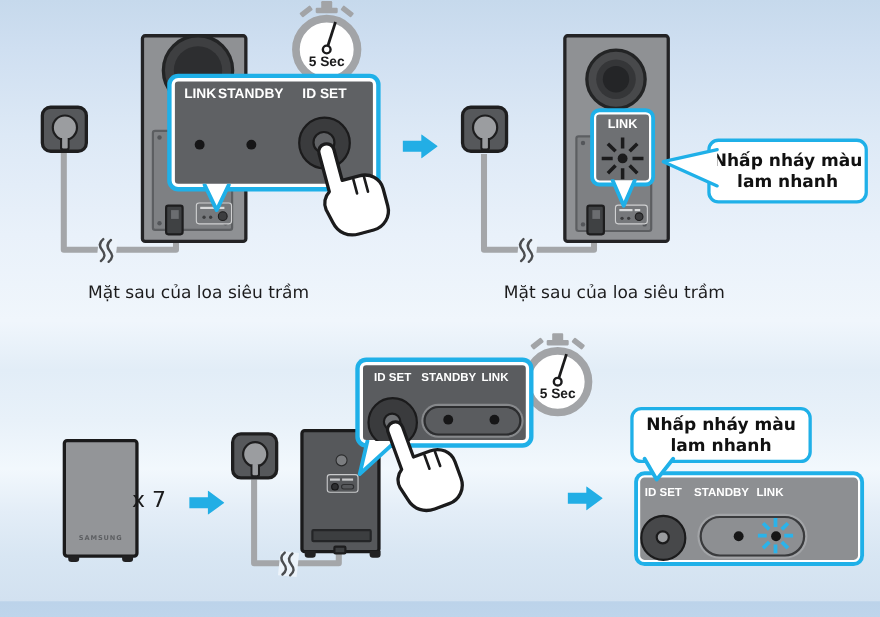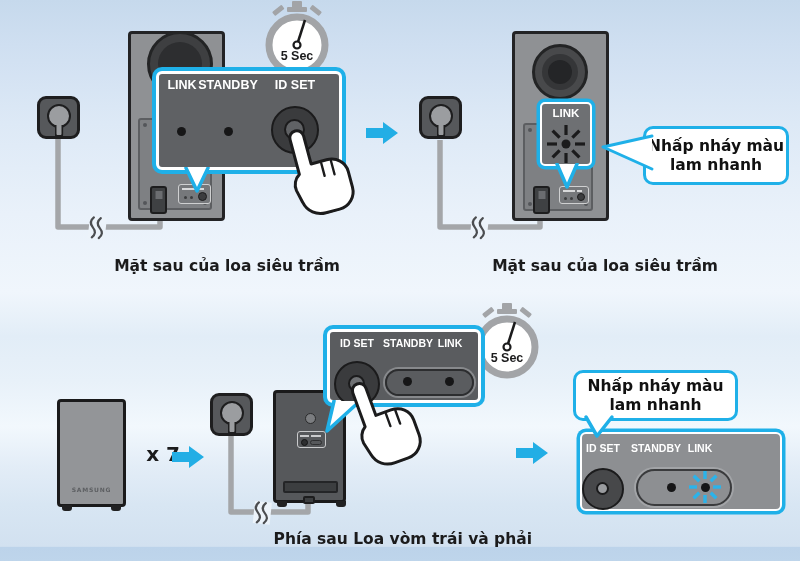--- a/index.html
+++ b/index.html
@@ -13,21 +13,21 @@
       #d2e1f0 97.4%, #bcd3ea 97.5%, #bed5eb 100%);
   }
   .abs { position: absolute; }
   .z1{z-index:1}.z2{z-index:2}.z6{z-index:6}.z7{z-index:7}
   .spk { position:absolute; z-index:2; border:3px solid #232325; border-radius:4px; }
   .circle { position:absolute; border-radius:50%; }
   .callout { position:absolute; border:3px solid #fff; box-shadow:0 0 0 4px #1fb0e8; border-radius:6px; z-index:4; }
   .lbl { position:absolute; color:#fff; font-family:"Liberation Sans","DejaVu Sans",sans-serif;
          font-weight:bold; text-align:center; white-space:nowrap; }
   .dot { position:absolute; width:9px; height:9px; background:#161617; border-radius:50%; }
-  .cap { position:absolute; color:#1b1b1c; font-weight:bold; text-align:right;
+  .cap { position:absolute; color:#1b1b1c; font-weight:normal; text-align:left;
          font-size:15.5px; z-index:2; white-space:nowrap; }
   .bubble { position:absolute; background:#fff; border:3.5px solid #1fb0e8; border-radius:10px;
             z-index:5; display:flex; flex-direction:column; justify-content:center; align-items:center;
             font-weight:bold; color:#111; line-height:1.22; font-size:15.5px; text-align:center; }
   .plug { position:absolute; width:43px; height:43px; background:#56585b; border:3px solid #1e1e1f;
           border-radius:9px; z-index:2; }
   .plug .head { position:absolute; left:50%; top:5px; transform:translateX(-50%);
                 width:24px; height:24px; background:#9b9da0; border:2.5px solid #1e1e1f; border-radius:50%; }
   .plug .stem { position:absolute; left:50%; transform:translateX(-50%); top:26px; width:9px; height:12px;
                 background:#9b9da0; border:2.5px solid #1e1e1f; border-top:none; border-radius:0 0 3px 3px; }
@@ -267,21 +267,20 @@
     <span class="dot" style="left:73px;top:45px"></span>
     <span class="dot" style="left:115px;top:45px"></span>
   </div>
   <svg class="abs z6" style="left:318px;top:400px" width="50" height="38">
     <path d="M16 1 L9 31 L42 1" fill="#fff" stroke="#1fb0e8" stroke-width="3.5" stroke-linejoin="round" stroke-linecap="round"></path>
   </svg>
   <svg class="abs z7" style="left:332px;top:381px;transform:rotate(-20deg);transform-origin:25px 3px" width="70" height="92">
     <use href="#hand"></use>
   </svg>
 
-  <div class="cap" style="left:232px;top:530px;width:300px">Phía sau Loa vòm trái và phải</div>
 
   <svg class="abs z2" style="left:516px;top:442px" width="32" height="22">
     <polygon points="0,6 17,6 17,0 32,11 17,22 17,16 0,16" fill="#22aee5"></polygon>
   </svg>
 
   <div class="bubble" style="left:573px;top:370px;width:165px;height:51px">
     <div>Nhấp nháy màu</div>
     <div>lam nhanh</div>
   </div>
   <svg class="abs z6" style="left:580px;top:412px" width="40" height="30">

